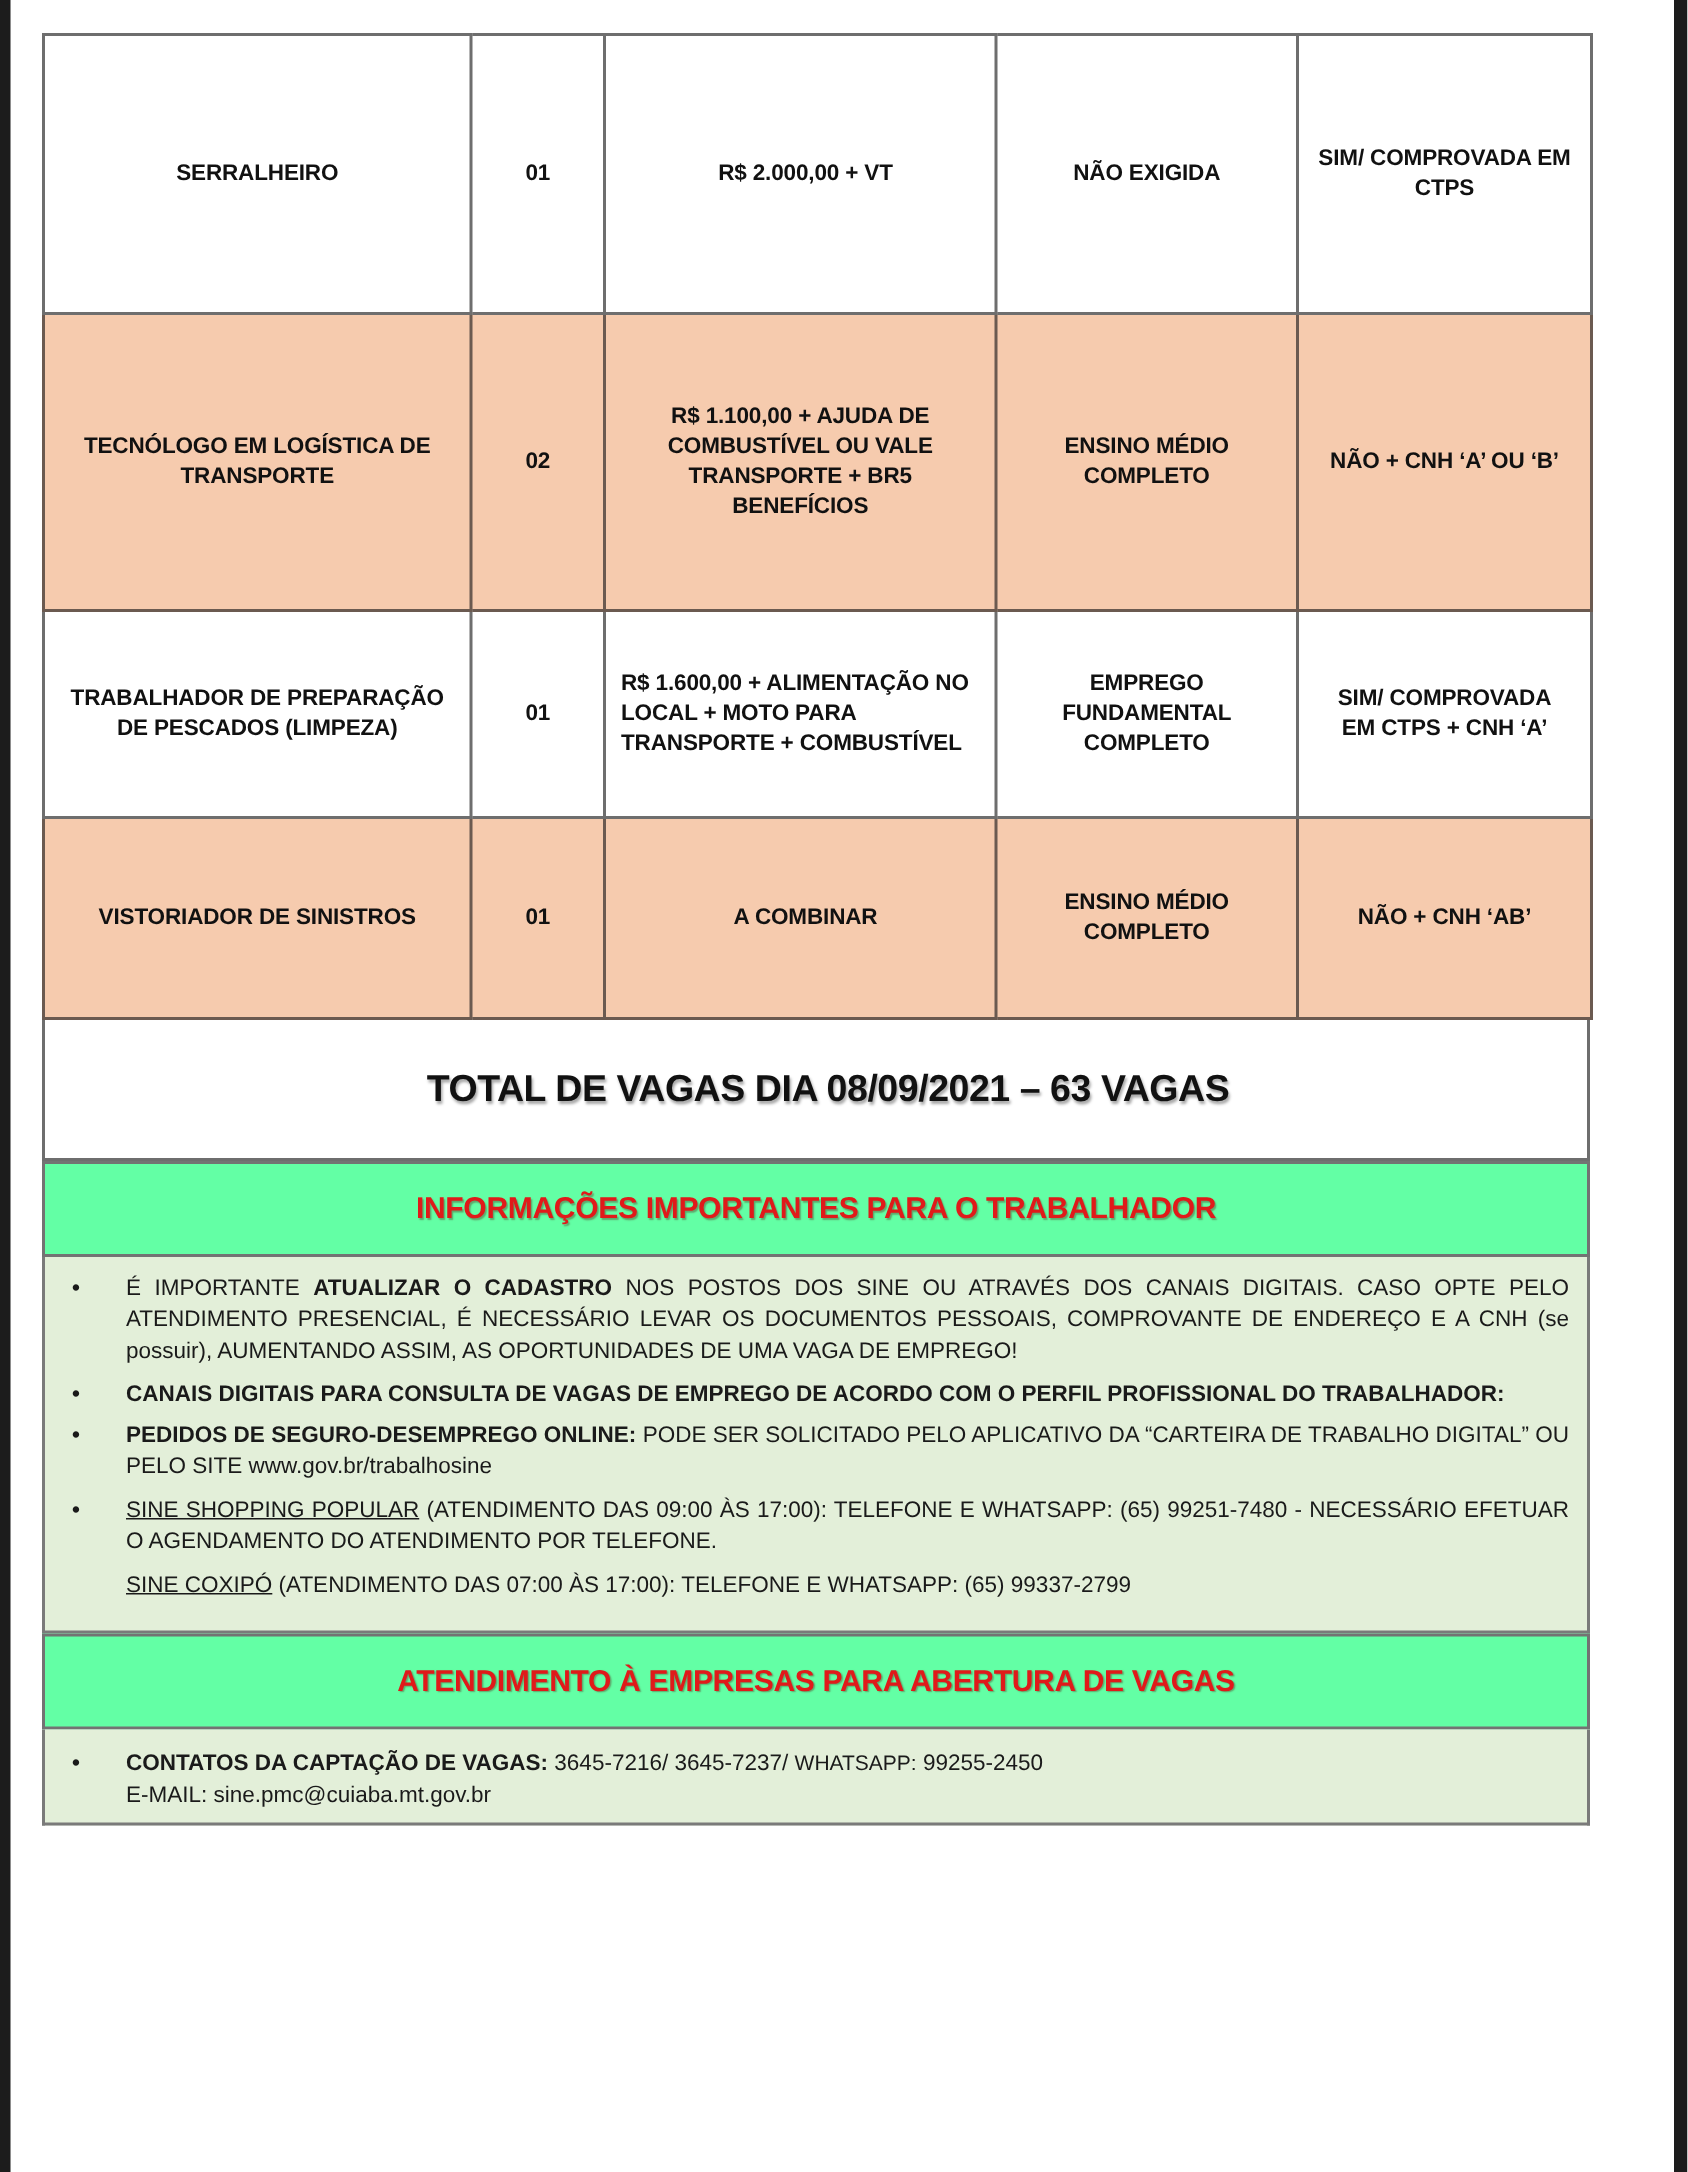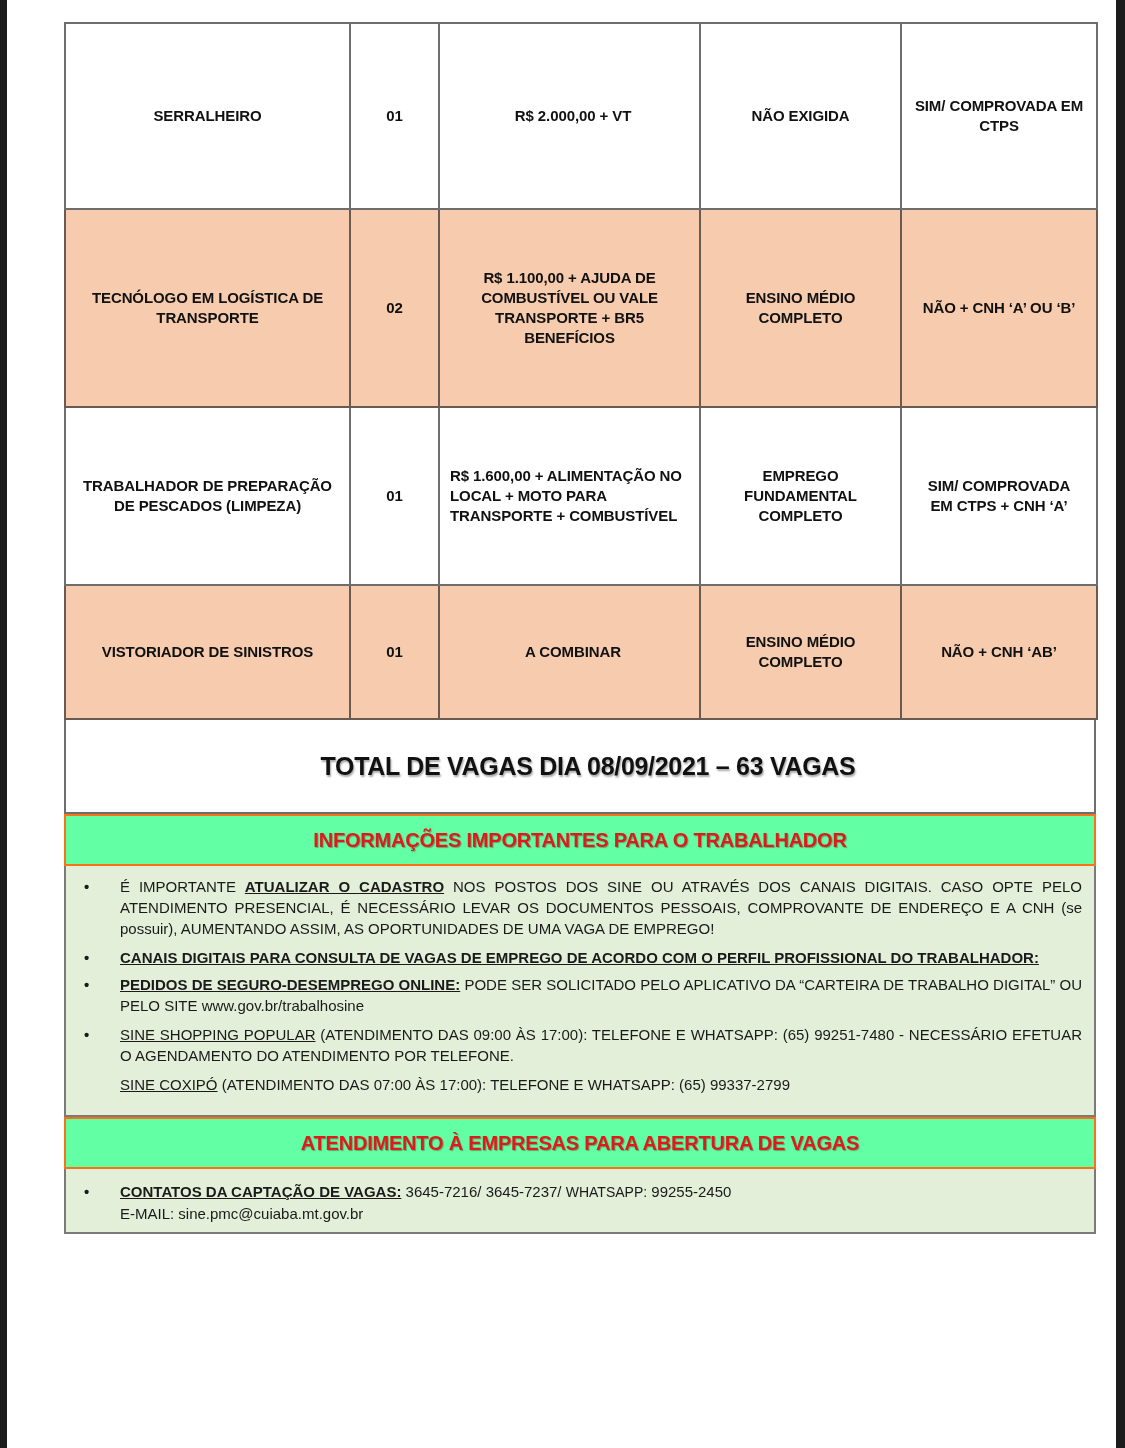--- a/index.html
+++ b/index.html
@@ -2,21 +2,21 @@
 <html><head>
   <meta charset="utf-8">
   <style>
     * { box-sizing: border-box; margin: 0; padding: 0; }
     html, body { width: 1125px; height: 1448px; background: #ffffff; overflow: hidden; }
     body { position: relative; font-family: "Liberation Sans", sans-serif; color: #111; }
 
     .edge-left { position: absolute; left: 0; top: 0; width: 7px; height: 1448px; background: #1c1c1c; }
     .edge-right { position: absolute; left: 1116px; top: 0; width: 9px; height: 1448px; background: #1c1c1c; }
 
-    .doc { position: absolute; left: 64px; top: 22px; width: 1032px; border-radius: 27px; }
+    .doc { position: absolute; left: 28px; top: 22px; width: 1032px; border-radius: 27px; }
 
     table.jobs { width: 1032px; border-collapse: collapse; table-layout: fixed; }
     table.jobs td {
       border: 2px solid #6e6e6e;
       text-align: center; vertical-align: middle;
       font-weight: bold; font-size: 15px; line-height: 20px;
       padding: 0 8px;
       letter-spacing: -0.1px;
     }
     table.jobs tr.white td { background: #ffffff; }
@@ -32,44 +32,44 @@
       width: 1032px; height: 94px;
       border: 2px solid #6e6e6e; border-top: none;
       background: #ffffff;
       display: flex; align-items: center; justify-content: center;
       font-weight: bold; font-size: 25px; letter-spacing: -0.3px;
       text-shadow: 1px 2px 2px rgba(0,0,0,0.35);
       padding-left: 16px;
     }
 
     .section-head {
-      width: 1032px; height: 52px;
+      width: 1032px; height: 64px;
       background: #63ffa5;
-      border: 2px solid #f97316;
+      border: 2px solid #737373;
       border-top-width: 2px;
       display: flex; align-items: center; justify-content: center;
       color: #e01a1a; font-weight: bold; font-size: 20px;
       text-shadow: 1px 1px 1px rgba(90,0,0,0.35);
       letter-spacing: -0.2px;
     }
 
     .info {
       width: 1032px;
       background: #e3efd9;
       border: 2px solid #7a7a7a; border-top: none;
       padding: 10px 12px 8px 18px;
       font-size: 15px; line-height: 21px; color: #1a1a1a;
     }
     .info .item { position: relative; padding-left: 36px; margin-bottom: 8px; text-align: justify; }
     .info .item .bullet {
       position: absolute; left: 0; top: 0;
       font-size: 15px; line-height: 21px; font-weight: bold;
     }
     .info .sub { padding-left: 36px; margin-bottom: 8px; }
-    .info b { font-weight: bold; text-decoration: underline; }
+    .info b { font-weight: bold; }
     .info u { text-decoration: underline; }
     .info .small { font-size: 14px; }
 
     .info.last { padding-top: 12px; padding-bottom: 8px; }
   </style>
 </head>
 <body>
 
 <div class="edge-left"></div>
 <div class="edge-right"></div>
@@ -85,21 +85,21 @@
         <td class="c4">NÃO EXIGIDA</td>
         <td class="c5">SIM/ COMPROVADA EM CTPS</td>
       </tr>
       <tr class="peach" style="height:198px;">
         <td class="c1">TECNÓLOGO EM LOGÍSTICA DE TRANSPORTE</td>
         <td class="c2">02</td>
         <td class="c3" style="padding:0 22px;">R$ 1.100,00 + AJUDA DE COMBUSTÍVEL OU VALE TRANSPORTE + BR5 BENEFÍCIOS</td>
         <td class="c4" style="padding:0 30px;">ENSINO MÉDIO COMPLETO</td>
         <td class="c5">NÃO + CNH ‘A’ OU ‘B’</td>
       </tr>
-      <tr class="white" style="height:178px;">
+      <tr class="white" style="height:138px;">
         <td class="c1" style="padding:0 8px;">TRABALHADOR DE PREPARAÇÃO DE PESCADOS (LIMPEZA)</td>
         <td class="c2">01</td>
         <td class="c3 left">R$ 1.600,00 + ALIMENTAÇÃO NO LOCAL + MOTO PARA TRANSPORTE + COMBUSTÍVEL</td>
         <td class="c4" style="padding:0 36px;">EMPREGO FUNDAMENTAL COMPLETO</td>
         <td class="c5" style="padding:0 14px;">SIM/ COMPROVADA EM CTPS + CNH ‘A’</td>
       </tr>
       <tr class="peach" style="height:134px;">
         <td class="c1">VISTORIADOR DE SINISTROS</td>
         <td class="c2">01</td>
         <td class="c3">A COMBINAR</td>

